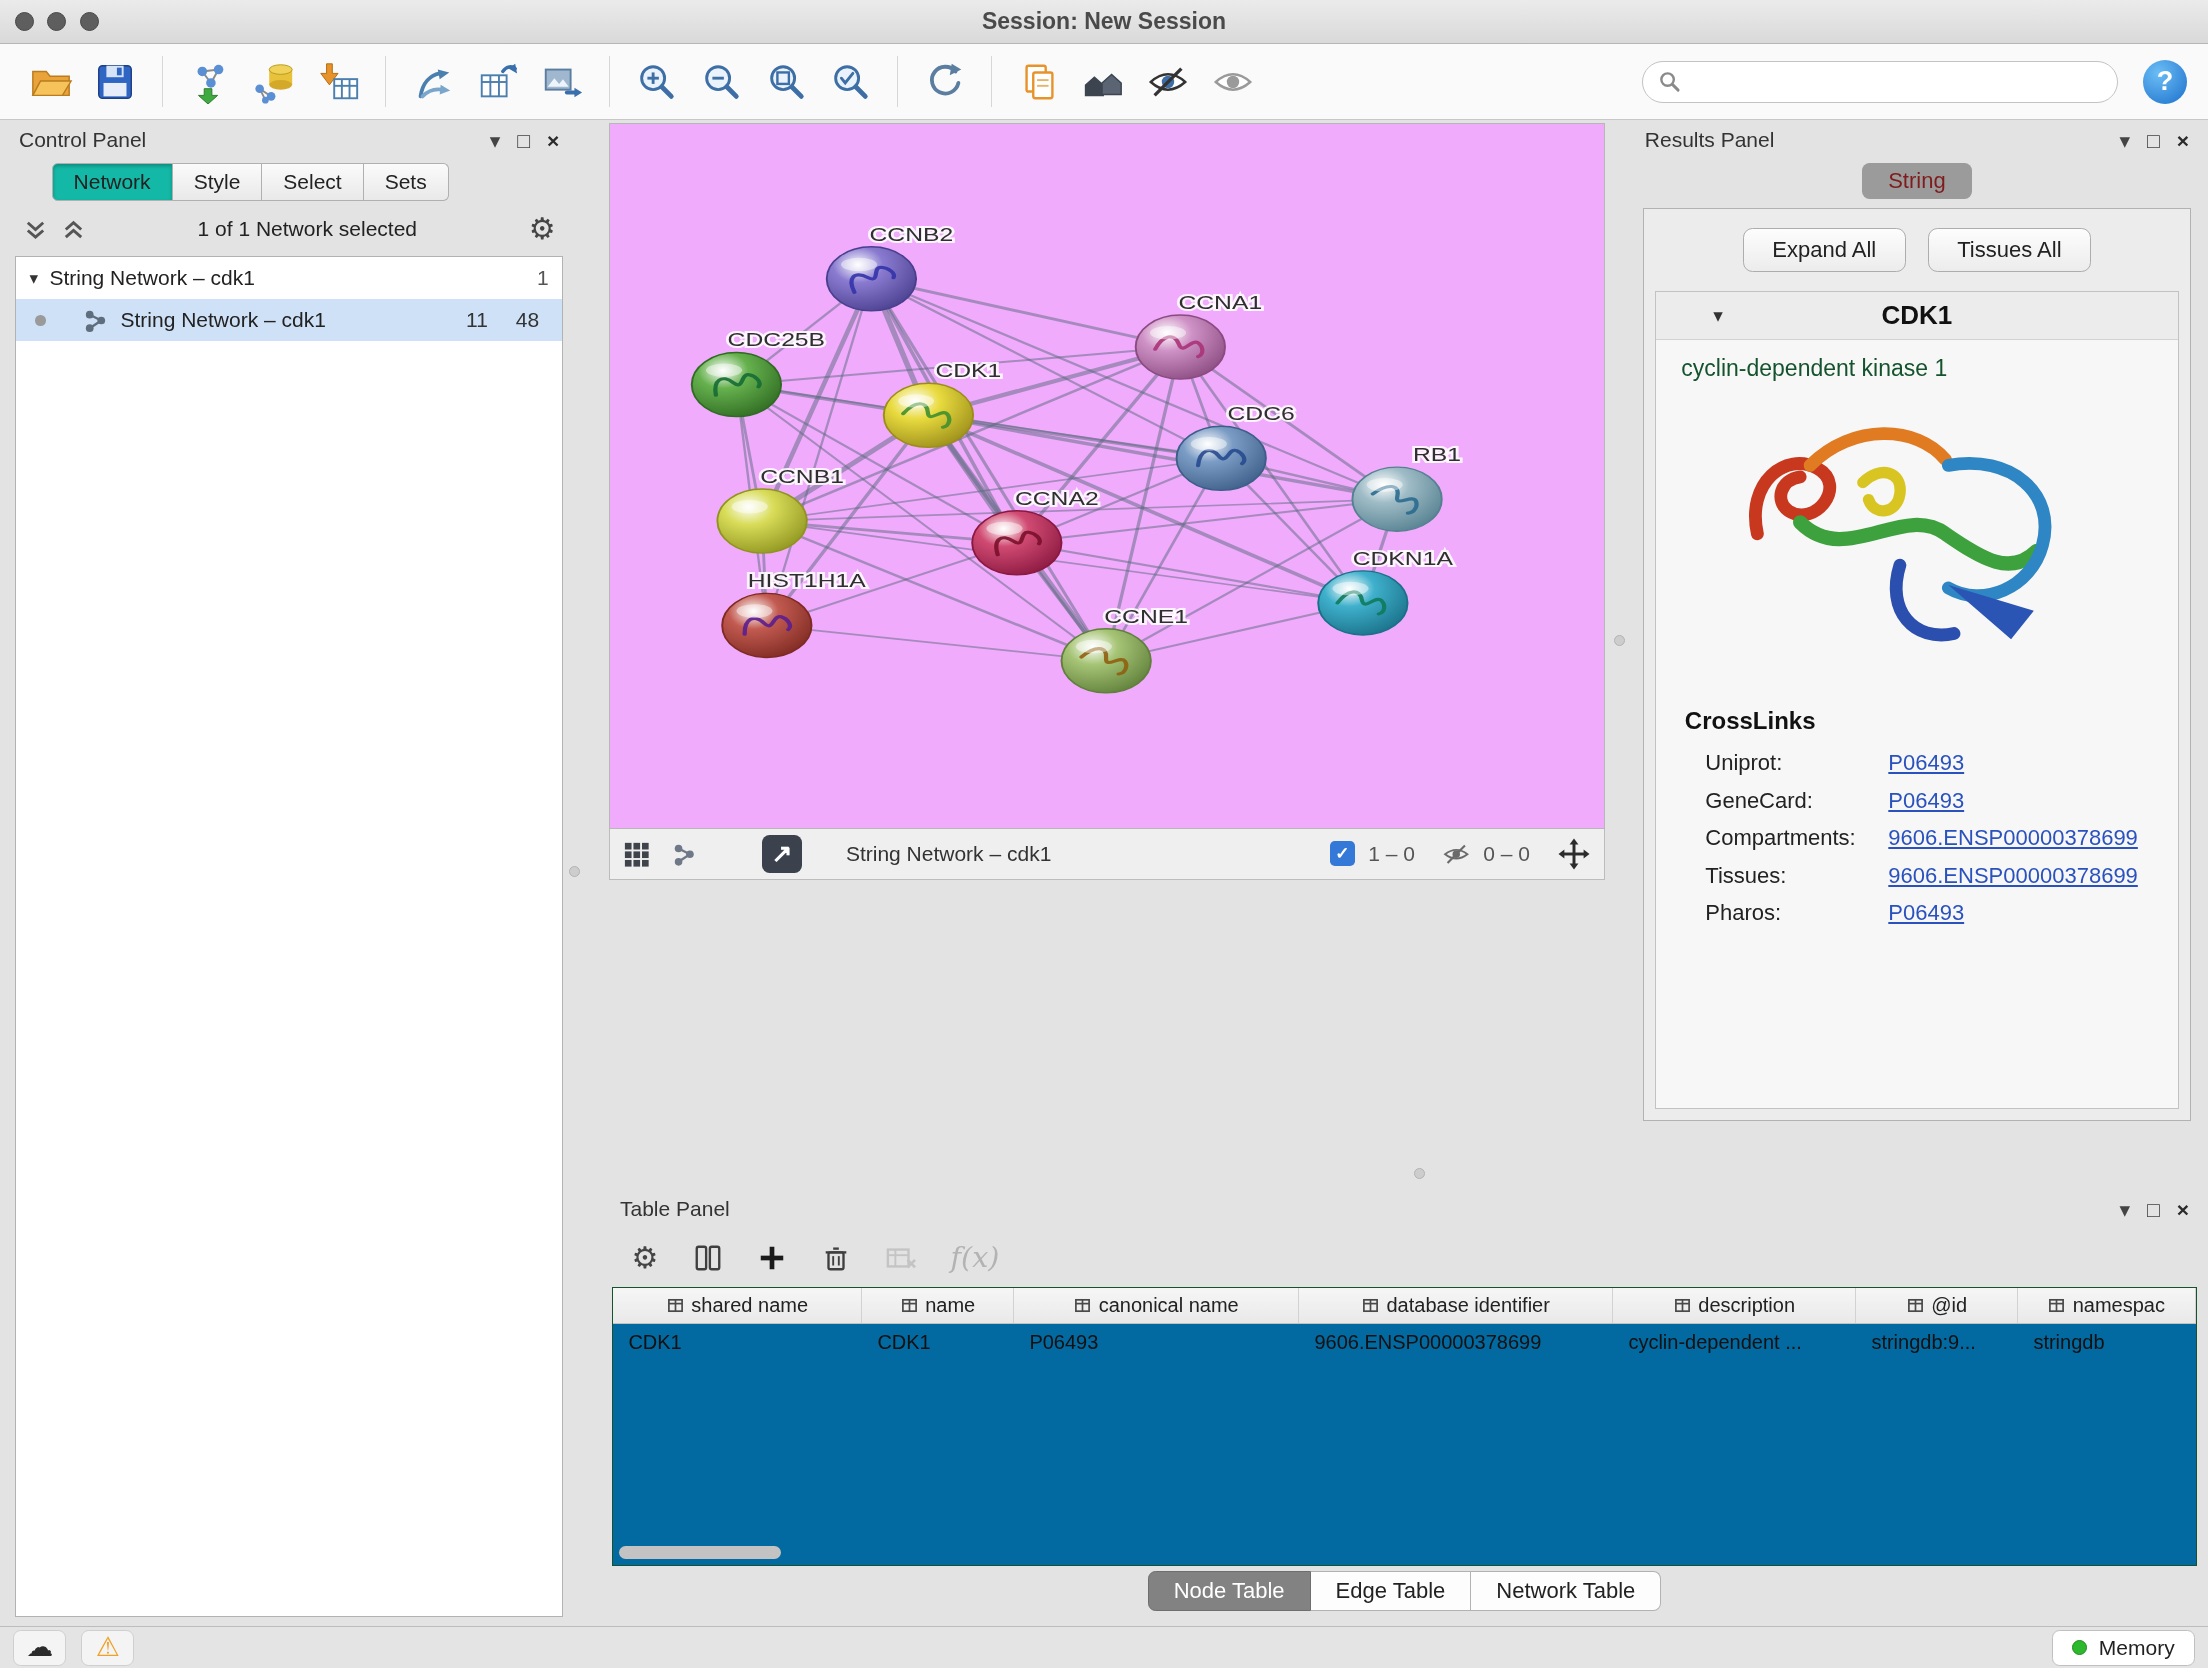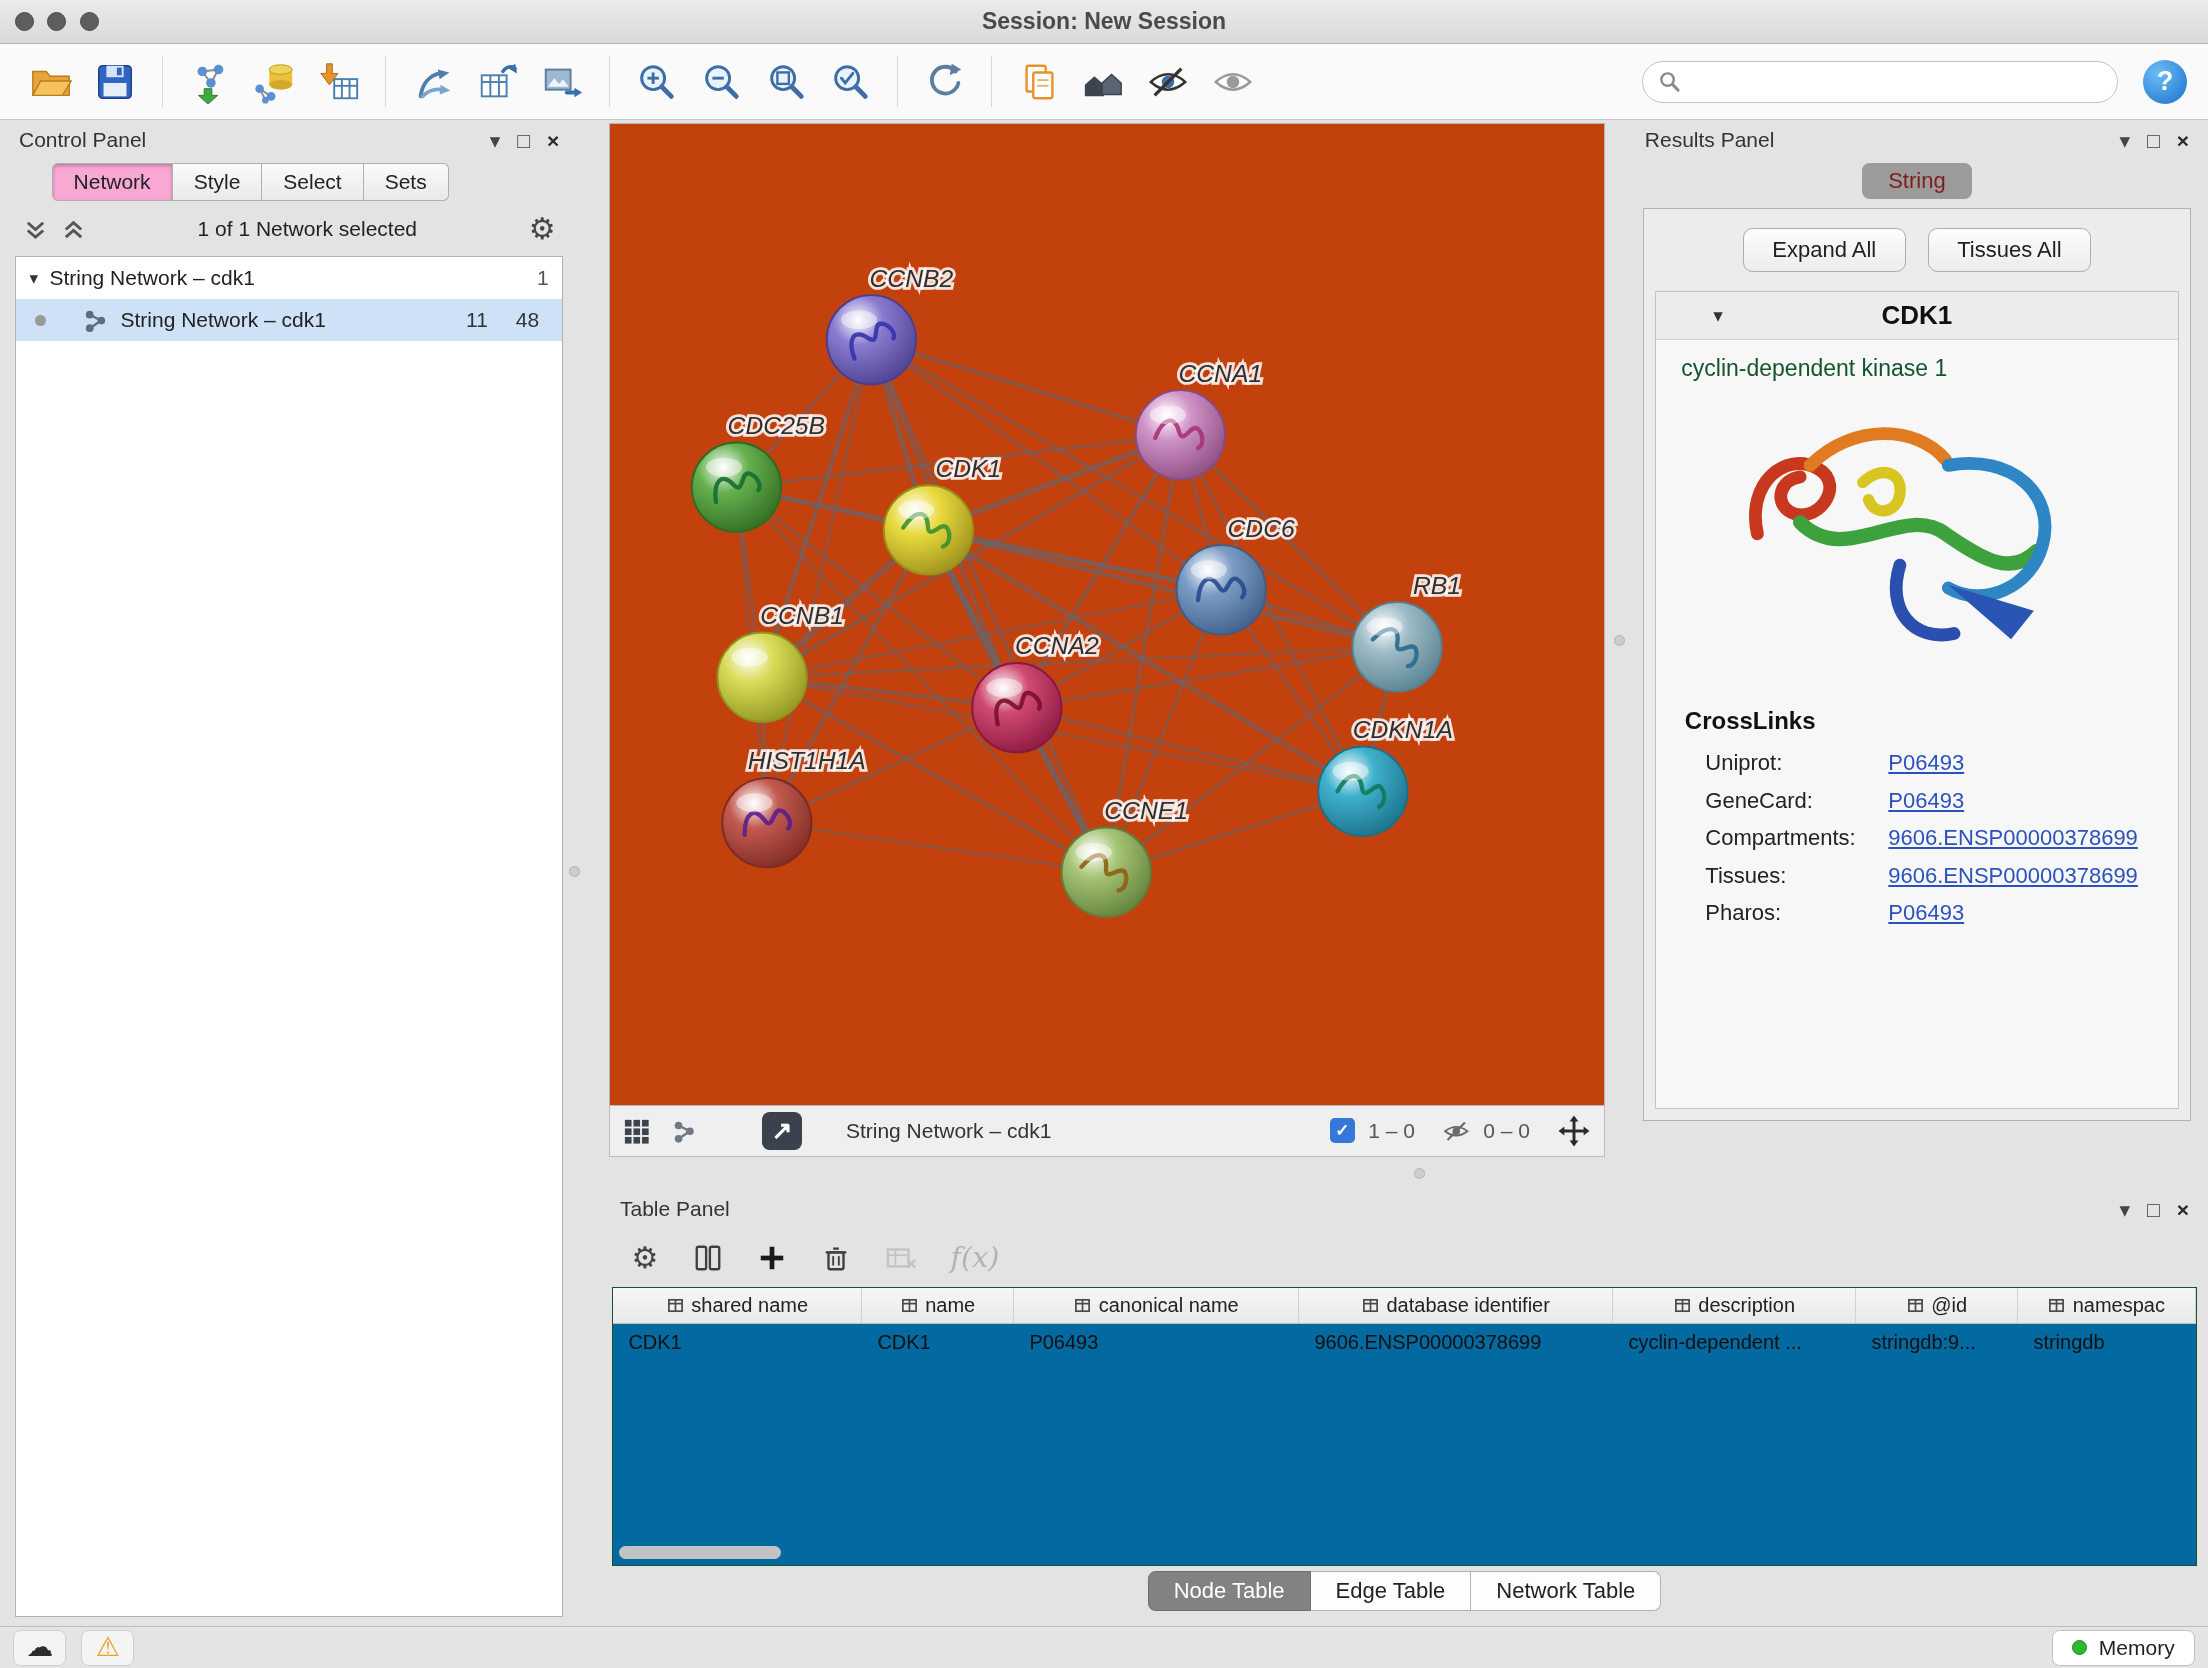--- a/index.html
+++ b/index.html
@@ -32,36 +32,36 @@
   .panel-header{height:38px;display:flex;align-items:center;padding:0 11.4px;font-size:21px;color:#333;}
   .ph-icons{margin-left:auto;display:flex;align-items:center;gap:17px;color:#444;}
   .ph-icons span{font-size:21px;line-height:1;}
   .ph-close{font-weight:bold;font-size:27px;color:#2b2b2b;}
   .seg-row{display:flex;padding:3.8px 0 5.7px 44px;}
   .seg{height:38px;padding:0 21px;border:1px solid #b0b0b0;border-left:none;
     background:linear-gradient(#fbfbfb,#e9e9e9);font-size:21px;color:#222;
     display:flex;align-items:center;justify-content:center;}
   .seg:first-child{border-left:1px solid #b0b0b0;border-radius:5.7px 0 0 5.7px;}
   .seg:last-child{border-radius:0 5.7px 5.7px 0;}
-  .seg.selected{background:#f9a8d4;box-shadow:inset 0 1.9px 3.8px rgba(0,0,0,.25);}
+  .seg.selected{background:#14b8a6;box-shadow:inset 0 1.9px 3.8px rgba(0,0,0,.25);}
   .cp-statusrow{height:46px;display:flex;align-items:center;padding:0 15px;gap:13.3px;}
   .cp-statusrow .statustext{flex:1;text-align:center;font-size:21px;color:#222;}
   .gear{font-size:30px;color:#454545;line-height:1;}
   .cp-list{flex:1;margin:3.8px 7.6px 9.5px 7.6px;background:#fff;border:1px solid #b2b2b2;overflow:hidden;}
   .tree-row{height:42px;display:flex;align-items:center;padding:0 13.3px;gap:11.4px;font-size:21px;}
   .tree-row .count{margin-left:auto;color:#555;}
   .tree-row.selected{background:#cfe1f7;}
   .tree-tri{color:#333;font-size:17px;}
   .tree-dot{width:10.5px;height:10.5px;border-radius:50%;background:#9a9a9a;margin-left:5.7px;}
   .tree-counts{margin-left:auto;display:flex;gap:28px;color:#333;padding-right:9.5px;}
   
   .center-col{flex:1;display:flex;flex-direction:column;}
   .top-row{display:flex;height:1058px;}
   .net-area{flex:1;margin:1.9px 28.5px 0 38px;display:flex;flex-direction:column;}
-  .net-canvas{height:983px;background:#c2410c;border:1px solid #b7b7b7;position:relative;font-style:italic;}
+  .net-canvas{height:706px;background:#f0abfc;border:1px solid #b7b7b7;position:relative;}
   .net-canvas svg{width:100%;height:100%;display:block;}
   .node-label{font-family:"Liberation Sans",sans-serif;font-size:26px;fill:#2f2f2f;
     paint-order:stroke;stroke:rgba(255,255,255,.85);stroke-width:6px;}
   .net-toolbar{height:51px;background:#efefef;border:1px solid #bcbcbc;border-top:none;
     display:flex;align-items:center;padding:0 13.3px;gap:19px;}
   .darkbtn{width:40px;height:38px;border-radius:7.6px;background:#3c424d;color:#fff;border:none;
     display:flex;align-items:center;justify-content:center;font-size:25px;font-weight:bold;}
   .net-title{margin-left:25px;font-size:21px;color:#333;}
   .net-right{margin-left:auto;display:flex;align-items:center;gap:13.3px;}
   .checkbox{width:25px;height:25px;border-radius:4.8px;background:#3579d8;color:#fff;font-size:17px;font-weight:bold;

